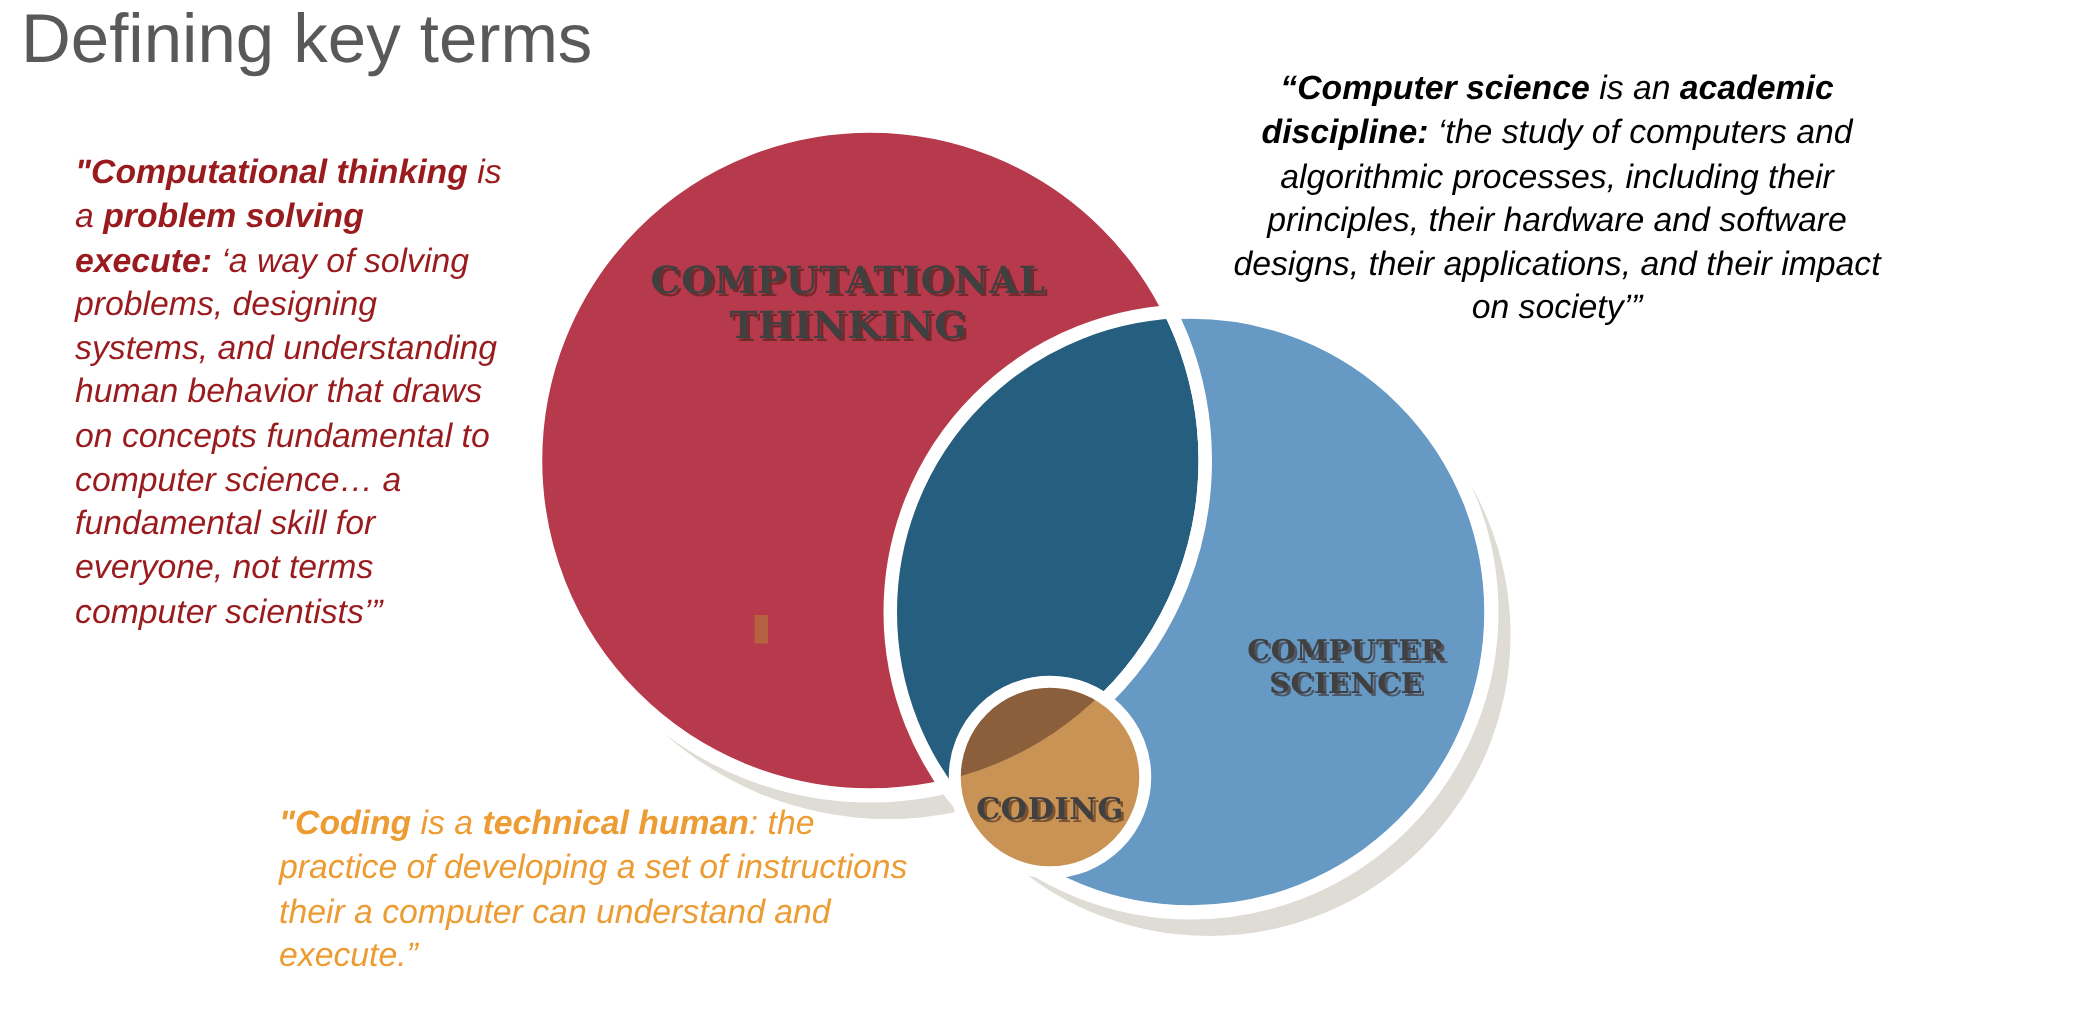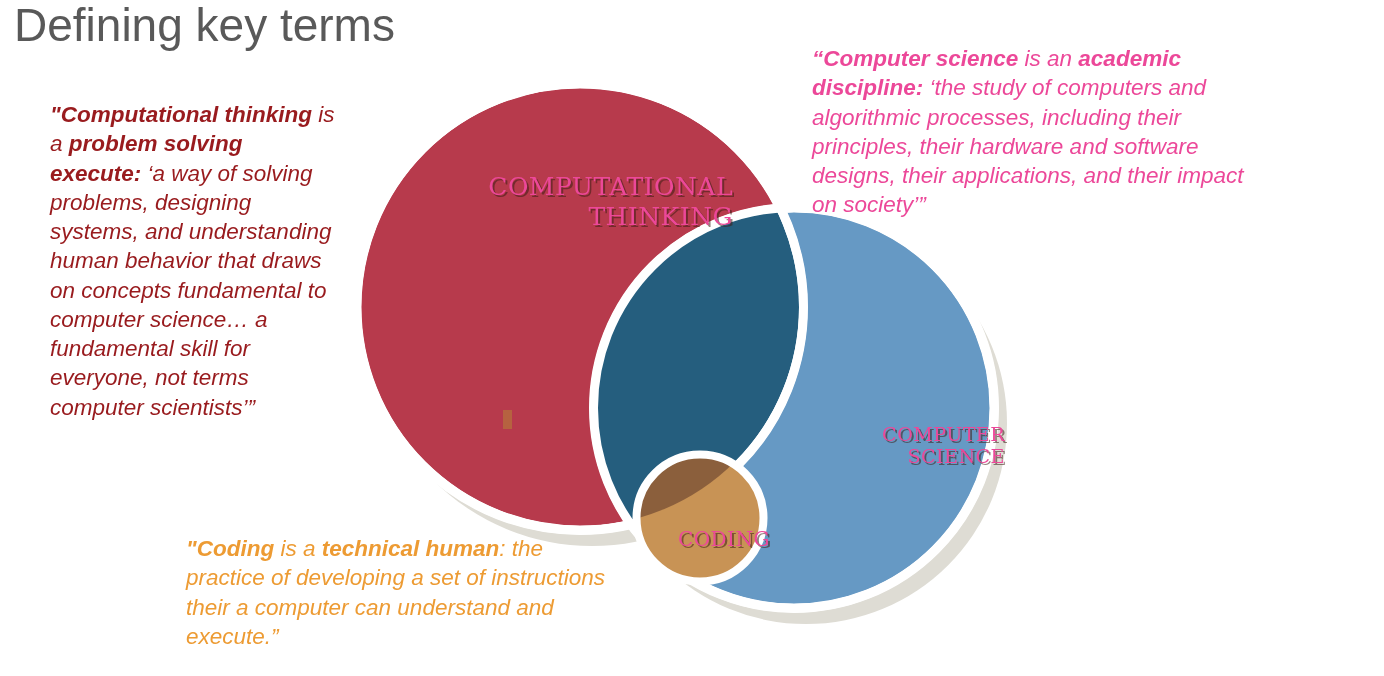--- a/index.html
+++ b/index.html
@@ -21,24 +21,24 @@
     letter-spacing:0px;
     white-space:nowrap;
   }
 
   
   #venn{position:absolute;left:0;top:0;width:1384px;height:676px;}
 
   
   .venn-label{
     position:absolute;
-    color:#ec4899;
+    color:#404040;
     font-family:"DejaVu Serif", serif;
-    font-weight:400;
-    text-align:right;
+    font-weight:700;
+    text-align:center;
     line-height:1.18;
     text-shadow:2px 2px 0 rgba(60,30,20,.55);
     letter-spacing:.5px;
     white-space:pre-line;
   }
   #label-ct{left:398px;top:172px;width:335px;font-size:25px;}
   #label-cs{left:790px;top:423px;width:215px;font-size:19px;}
   #label-cd{left:630px;top:528px;width:140px;font-size:20px;}
 
   
@@ -50,23 +50,23 @@
   .quote b{font-weight:700;font-style:italic;}
 
   #quote-ct{
     left:50px;top:100px;width:286px;
     color:#991B1E;
     font-size:22.5px;
     text-align:left;
   }
   #quote-cs{
     left:812px;top:44px;width:452px;
-    color:#ec4899;
+    color:#000000;
     font-size:22.5px;
-    text-align:left;
+    text-align:center;
   }
   #quote-cd{
     left:186px;top:534px;width:420px;
     color:#ED9B33;
     font-size:22.5px;
     text-align:left;
   }
 
   
   #citations{

